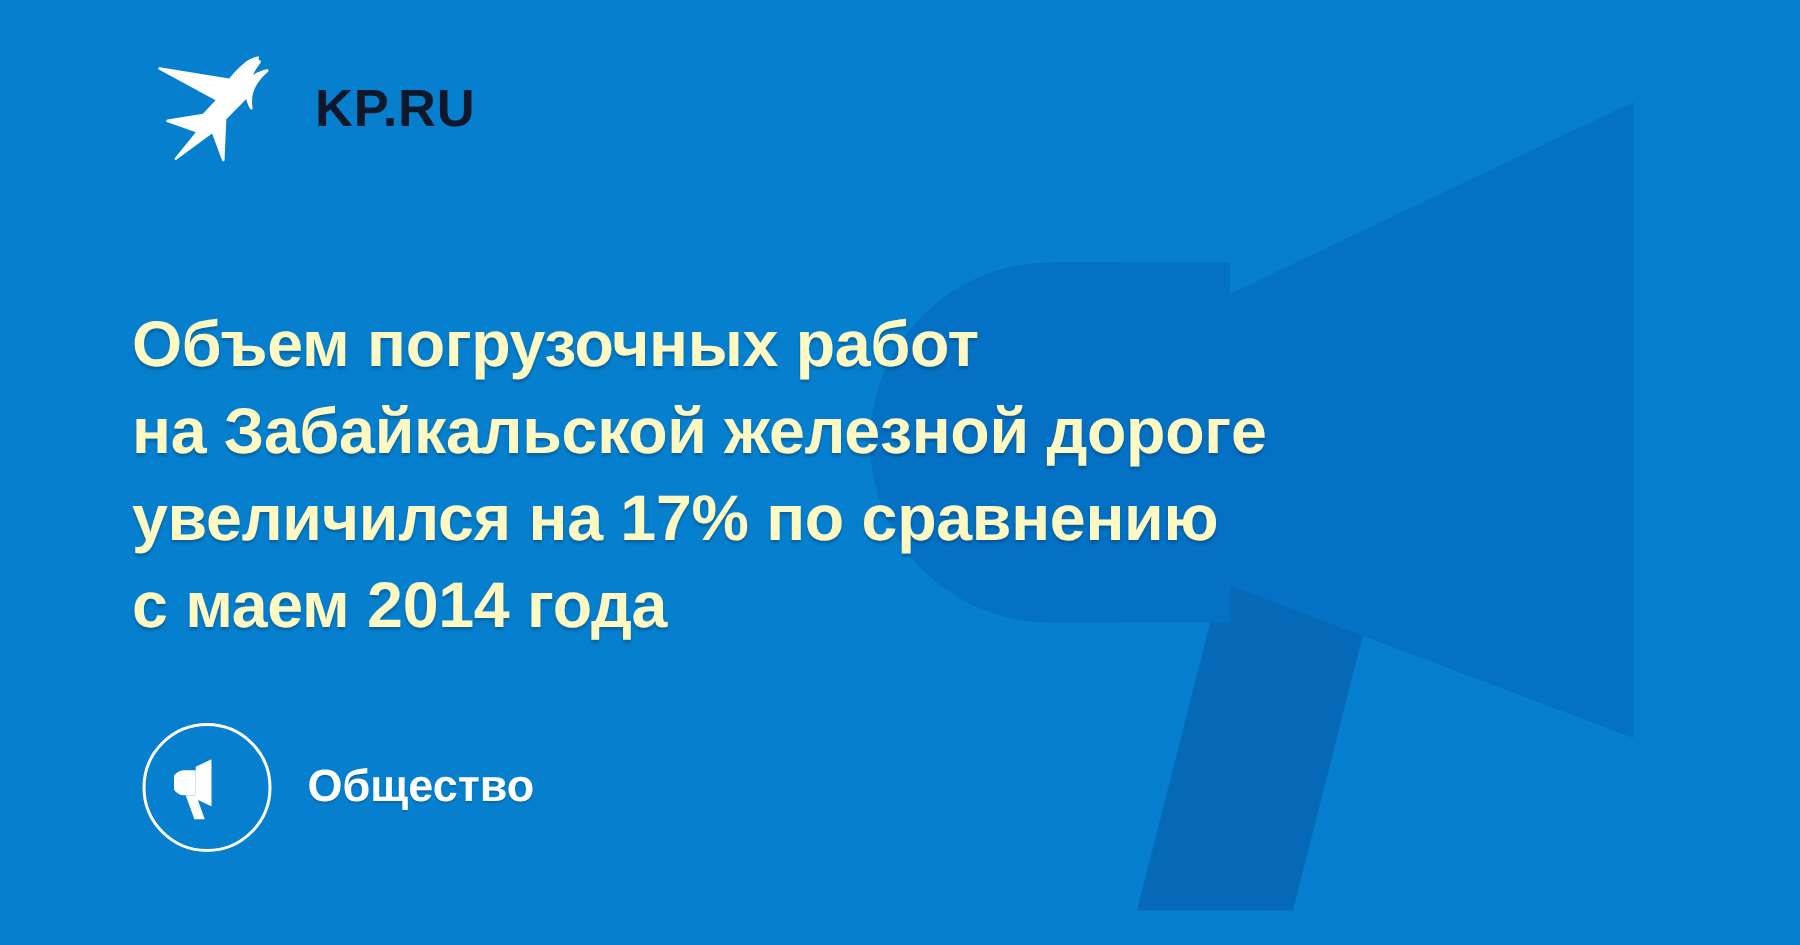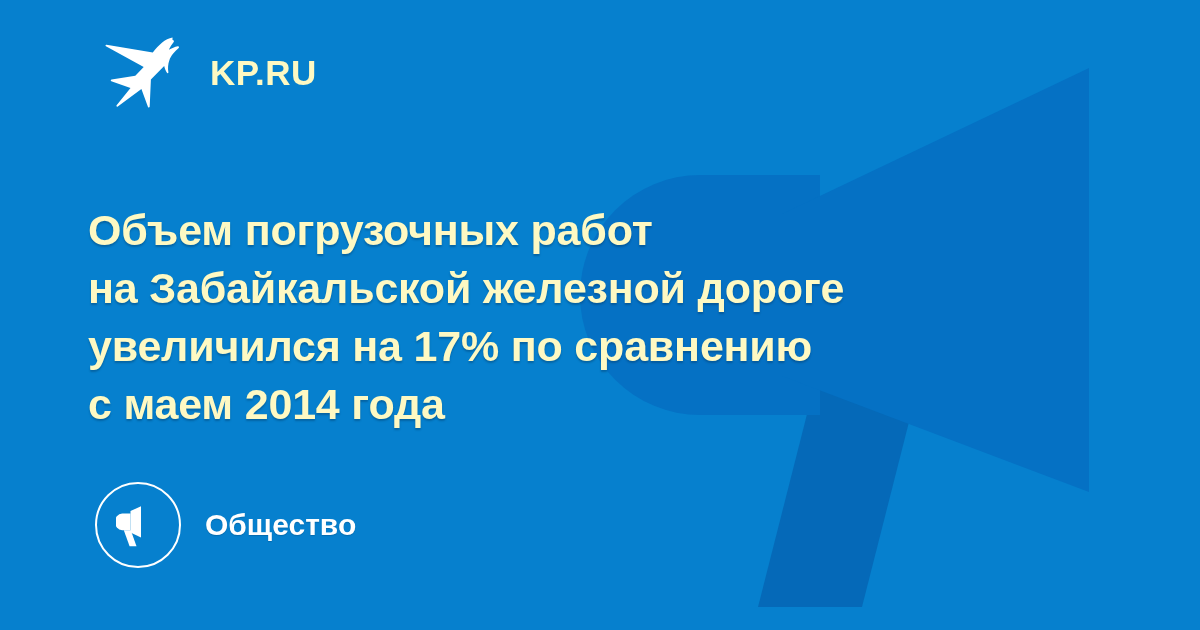--- a/index.html
+++ b/index.html
@@ -39,21 +39,21 @@
     gap: 24px;
     height: 78px;
   }
   .brand-logo {
     width: 82px;
     height: 74px;
     display: block;
     flex: none;
   }
   .brand-name {
-    color: #fef9c3;
+    color: #0f172a;
     font-size: 35px;
     font-weight: 700;
     letter-spacing: 0.5px;
     line-height: 1;
     white-space: nowrap;
   }
 
   
   .headline {
     position: absolute;

